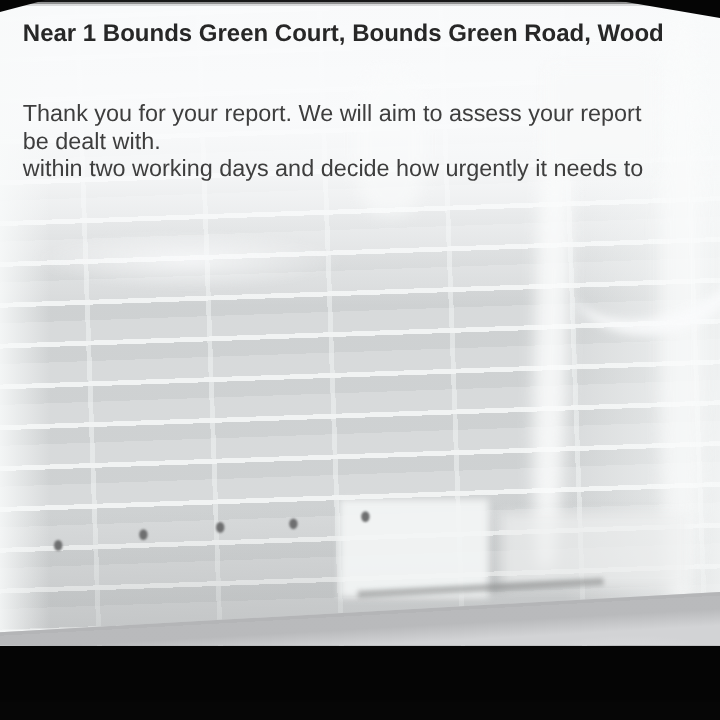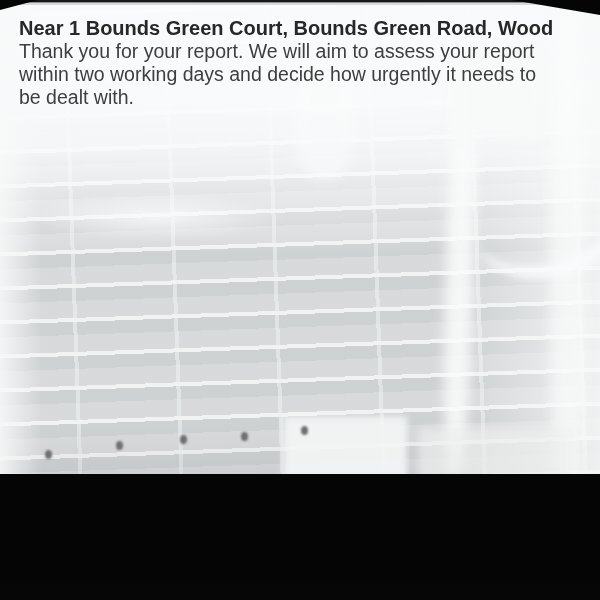--- a/index.html
+++ b/index.html
@@ -6,21 +6,21 @@
   .canvas {
     position: relative;
     width: 600px; height: 600px;
     overflow: hidden;
     background: #050505;
     font-family: "Liberation Sans", sans-serif;
   }
   
   .photo {
     position: absolute; left: 0; top: 0;
-    width: 600px; height: 474px;
+    width: 600px; height: 538px;
     overflow: hidden;
     background: #dcdedf;
   }
   .wall {
     position: absolute; left: -30px; top: -30px;
     width: 660px; height: 575px;
     transform: rotate(-2deg);
     background-color: #d6d9da;
     background-image:
       repeating-linear-gradient(to bottom, #f1f3f3 0 4px, rgba(0,0,0,0) 4px 34px),
@@ -105,21 +105,21 @@
     background: rgba(158,159,161,.4);
     transform: rotate(-6deg);
     filter: blur(1px);
   }
   
   .text-overlay { position: absolute; left: 19px; top: 17px; width: 560px; }
   .title-line {
     font-size: 20px; line-height: 23px; font-weight: bold;
     color: #272727; white-space: nowrap;
   }
-  .msg { }
+  .msg { margin-top: 44px; }
   .msg-line {
     font-size: 19.5px; line-height: 23px; font-weight: normal;
     color: #3e3e3e; white-space: nowrap;
   }
   
   .edge-top {
     position: absolute; top: 0; left: 0; width: 600px; height: 5px;
     background: linear-gradient(to bottom, rgba(5,5,5,.92) 0 2px, rgba(40,40,40,.5) 2px 3px, rgba(90,90,90,.2) 3px 5px);
   }
   .corner-tl {
@@ -174,22 +174,22 @@
     <div class="speck k3"></div>
     <div class="speck k4"></div>
     <div class="seam"></div>
 
     <div class="text-overlay">
       <div>
         <div class="title-line">Near 1 Bounds Green Court, Bounds Green Road, Wood</div>
       </div>
       <div class="msg">
         <div class="msg-line">Thank you for your report. We will aim to assess your report</div>
+        <div class="msg-line">be dealt with.</div>
         <div class="msg-line">within two working days and decide how urgently it needs to</div>
-        <div class="msg-line">be dealt with.</div>
       </div>
     </div>
   </div>
 
   <div class="edge-top"></div>
   <div class="corner-tl"></div>
   <div class="corner-tr"></div>
   <div class="bottom-bar"></div>
 
 </div>

